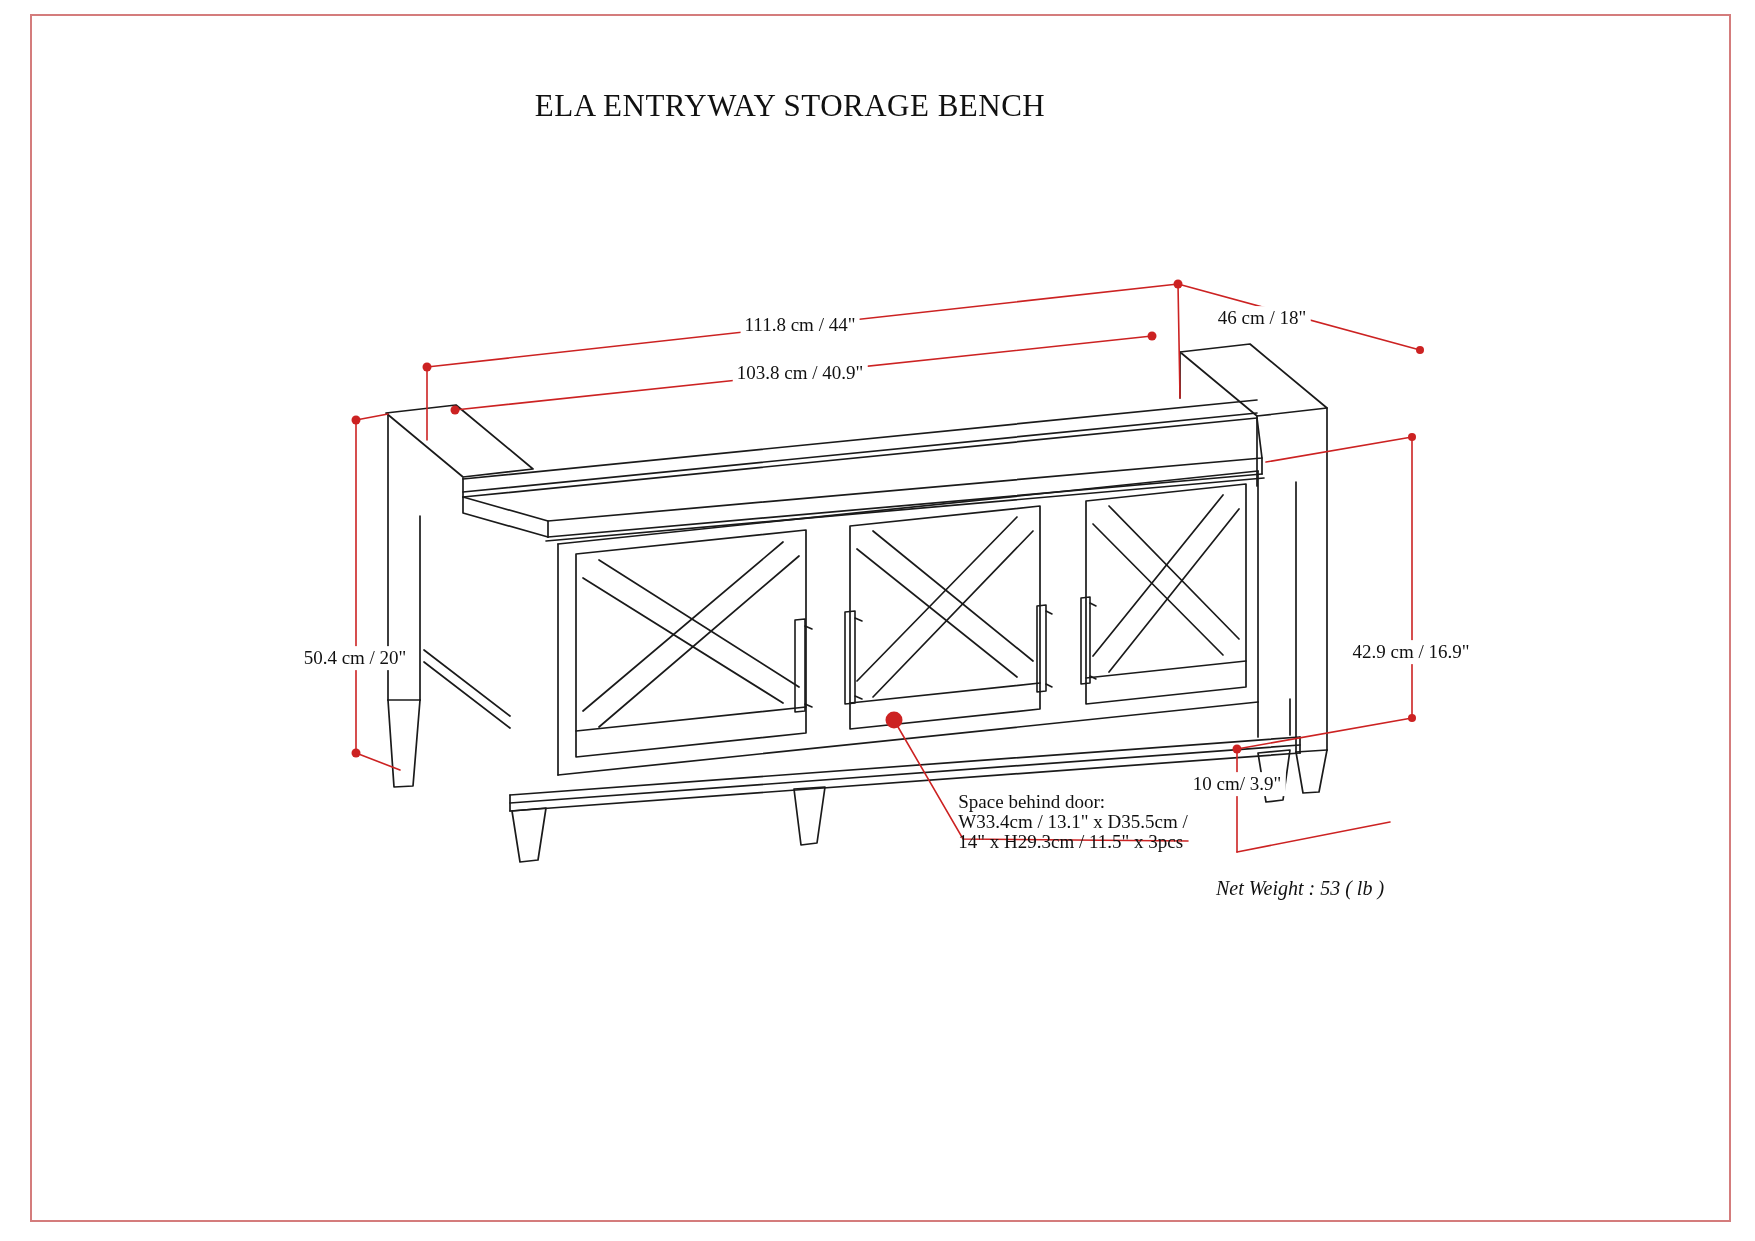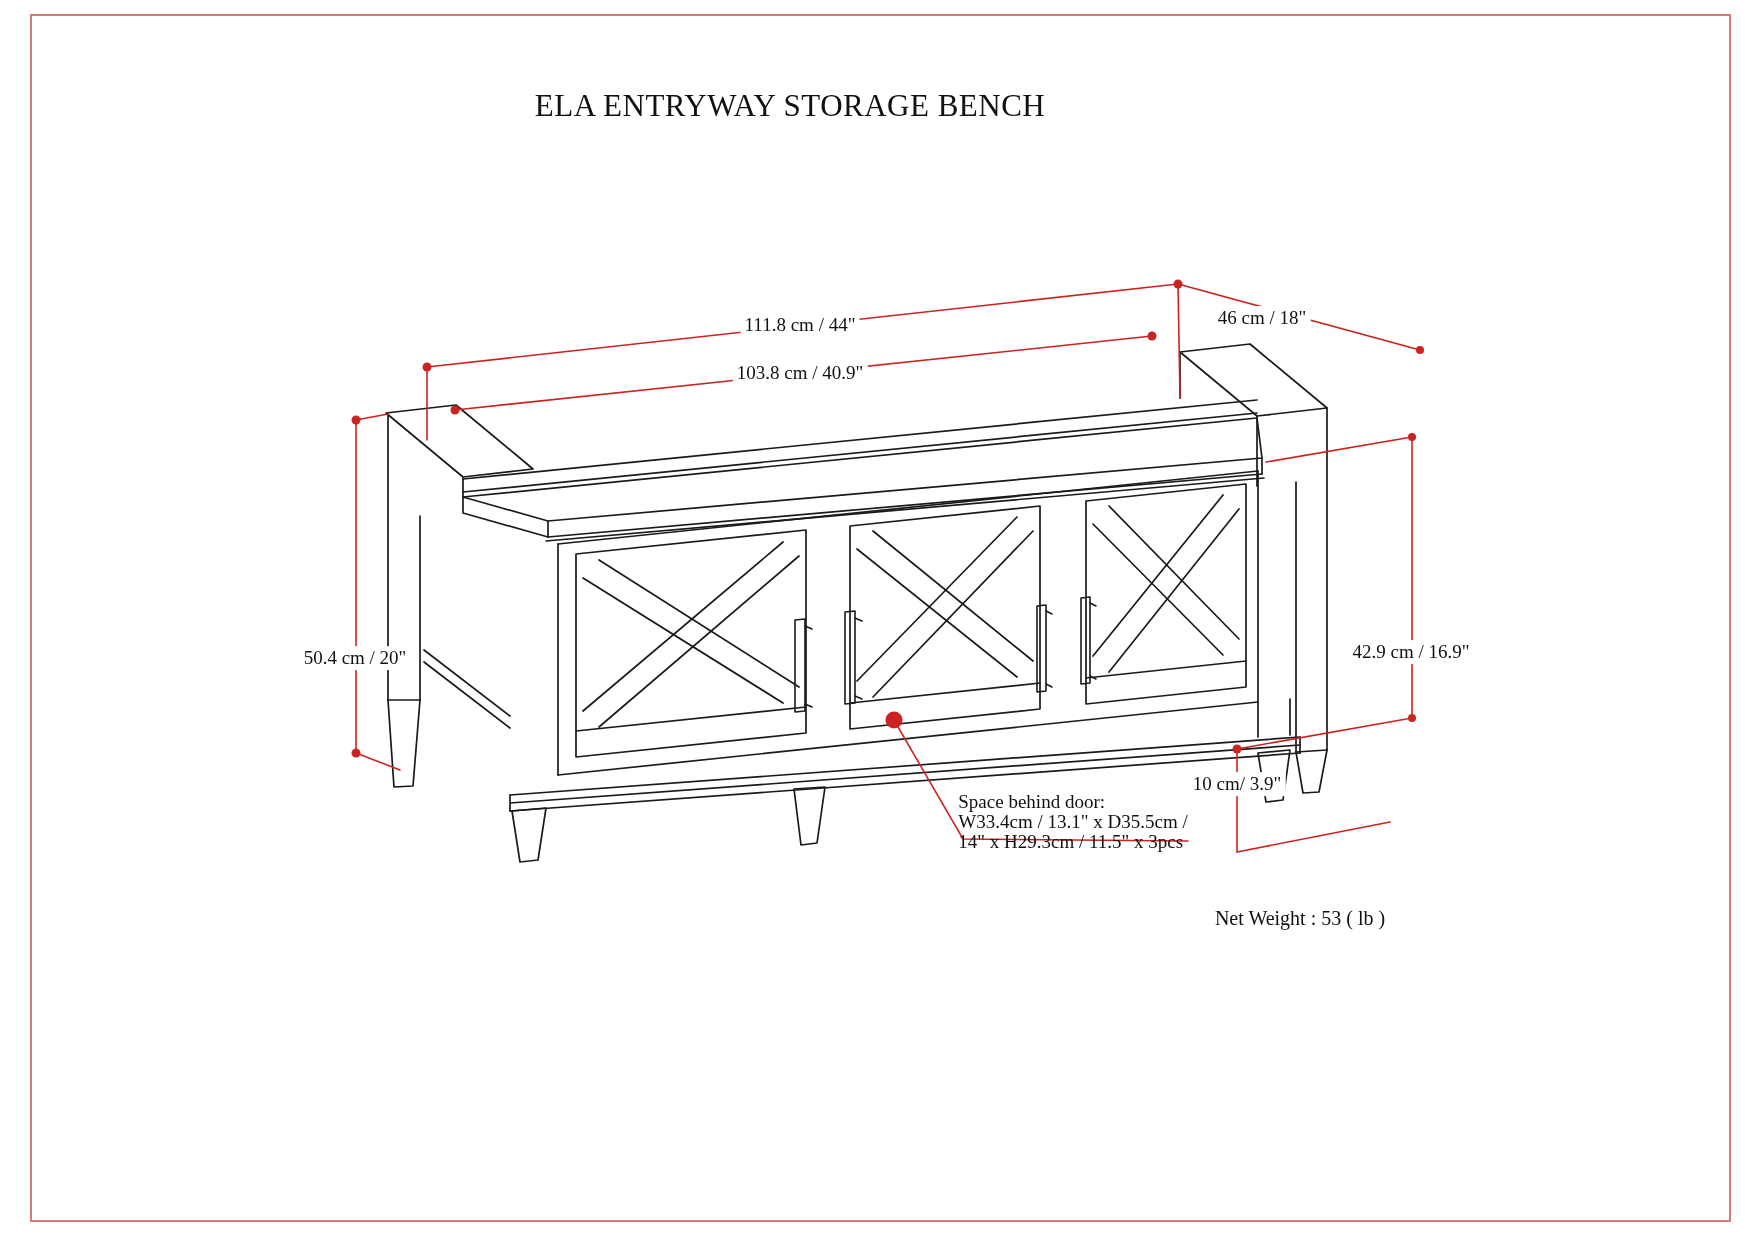--- a/index.html
+++ b/index.html
@@ -33,24 +33,25 @@
     white-space:nowrap;
   }
   .space-block{
     position:absolute;left:1073px;top:822px;
     transform:translate(-50%,-50%);
     font-size:19px;
     line-height:20px;
     white-space:nowrap;
   }
   .net-weight{
-    position:absolute;left:1300px;top:918px;
+    position:absolute;left:1300px;top:888px;
     transform:translate(-50%,-50%);
     font-size:20px;
     white-space:nowrap;
+    font-style:italic;
   }
 </style>
 </head>
 <body>
 
 <div class="page">
 
   <div class="page-border"></div>
 
   <svg class="drawing" width="1755" height="1241" viewBox="0 0 1755 1241">

